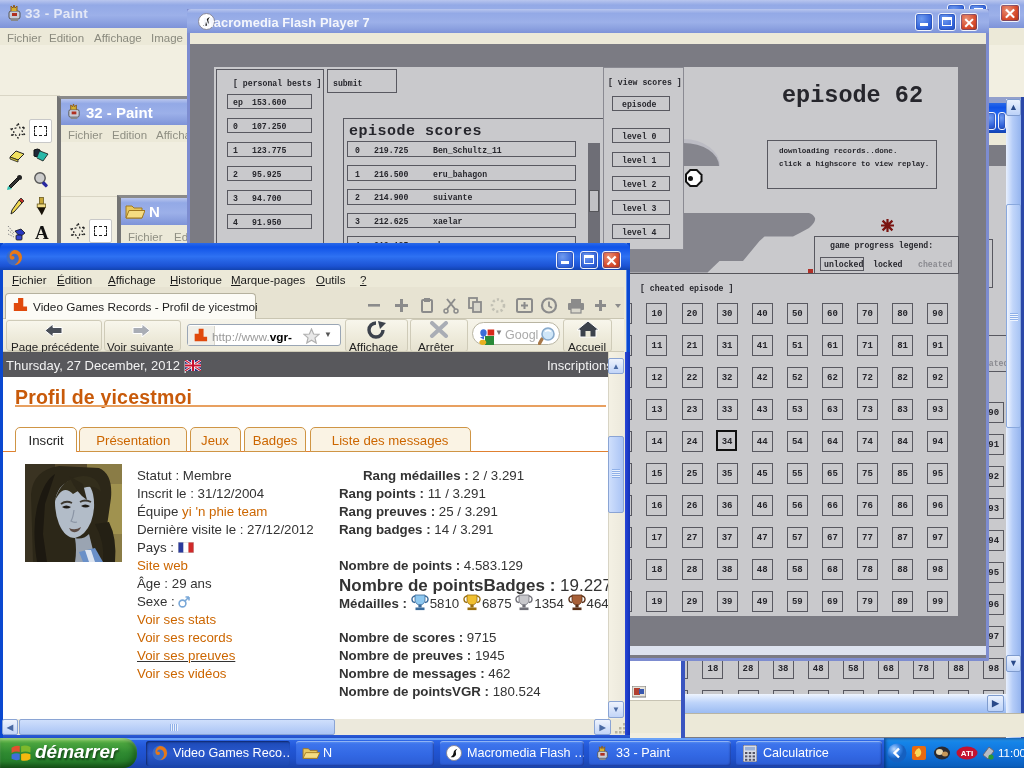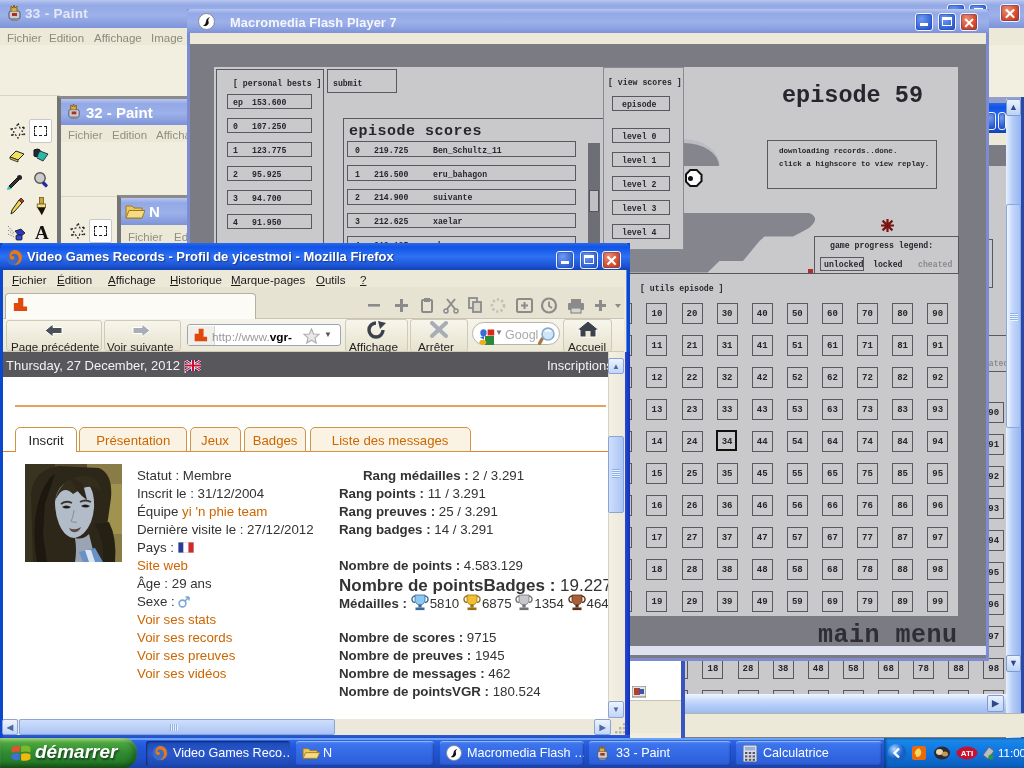--- a/index.html
+++ b/index.html
@@ -338,21 +338,21 @@
 <div class="a" style="left:4px;top:616px;width:339px;height:24px;background:#ece9d8;border-top:1px solid #b8b4a4;"></div>
 <div class="a" style="left:0px;top:6px;width:4px;height:638px;background:#3a55c0;"></div>
 </div>
 <div class="a" style="left:187px;top:9px;width:802px;height:652px;overflow:hidden;">
 <div class="a" style="left:0.0px;top:0.0px;width:802px;height:652px;background:#7b7b83;border:3px solid #7d8cd0;border-top:0;border-radius:0 0 2px 2px;"></div>
 <div class="a tb-inactive" style="left:0.0px;top:0.0px;width:802px;height:24px;border-radius:4px 4px 0 0;"></div>
 <svg class="a" style="left:11px;top:4px" width="17" height="17" viewBox="0 0 17 17">
       <circle cx="8.5" cy="8.5" r="8" fill="#fff" stroke="#889"></circle>
       <path d="M5 13 Q8 11 8 8.5 Q8 6 10 5 L12 4 Q9.5 6.5 10.5 8.5 Q11.5 11 8 13 Z" fill="#111"></path>
     </svg>
-<div class="a px" style="left:43px;top:6.0px;font-size:12.8px;white-space:nowrap;color:#f4f6fc;font-weight:bold;font-family:'Liberation Sans',sans-serif;letter-spacing:.1px;">Macromedia Flash Player 7</div>
+<div class="a px" style="left:16px;top:6.0px;font-size:12.8px;white-space:nowrap;color:#f4f6fc;font-weight:bold;font-family:'Liberation Sans',sans-serif;letter-spacing:.1px;">Macromedia Flash Player 7</div>
 <div class="a xpbtn" style="left:728.0px;top:4.0px;width:18px;height:18px;">
       <div style="position:absolute;left:4px;bottom:4px;width:8px;height:3px;background:#fff"></div>
     </div>
 <div class="a xpbtn" style="left:751.0px;top:4.0px;width:18px;height:18px;">
       <div style="position:absolute;left:3px;top:3px;width:10px;height:9px;border:1px solid #fff;border-top:3px solid #fff"></div>
     </div>
 <div class="a xpbtn xpbtn-red glyph" style="left:773.0px;top:4.0px;width:18px;height:18px;font-size:14px;line-height:18px;">✕</div>
 <div class="a" style="left:3.0px;top:24.0px;width:796px;height:11px;background:#ece9d8;"></div>
 <div class="a" style="left:3.0px;top:35.0px;width:796px;height:602px;background:#7b7b83;"></div>
 <div class="a" style="left:27.0px;top:58.0px;width:744px;height:549px;background:#c9c9cc;"></div>
@@ -429,21 +429,21 @@
 <svg class="a" style="left:694px;top:210px" width="13" height="13" viewBox="0 0 13 13">
       <path d="M6.5 0 L6.5 13 M0 6.5 L13 6.5 M1.6 1.6 L11.4 11.4 M11.4 1.6 L1.6 11.4" stroke="#7a1410" stroke-width="2.2"></path>
     </svg>
 <div class="a" style="left:621px;top:260px;width:5px;height:4px;background:#b03028;"></div>
 <div class="a flashbox" style="left:627.0px;top:227.0px;width:145px;height:37.5px;"></div>
 <div class="a px" style="left:643.0px;top:231.5px;font-size:8.2px;white-space:nowrap;">game progress legend:</div>
 <div class="a flashbox" style="left:633.0px;top:248.0px;width:43.5px;height:13.5px;"></div>
 <div class="a px" style="left:637.0px;top:250.8px;font-size:8.2px;white-space:nowrap;">unlocked</div>
 <div class="a px" style="left:686.0px;top:250.8px;font-size:8.2px;white-space:nowrap;">locked</div>
 <div class="a px" style="left:731.0px;top:250.8px;font-size:8.2px;white-space:nowrap;color:#8a8a90;">cheated</div>
-<div class="a px" style="left:453.0px;top:275.0px;font-size:8.2px;white-space:nowrap;">[ utils episode ]</div>
+<div class="a px" style="left:453.0px;top:275.0px;font-size:8.2px;white-space:nowrap;">[ cheated episode ]</div>
 <div class="a flashbox" style="left:424.3px;top:294.3px;width:21px;height:21px;"></div>
 <div class="a px" style="left:424.3px;top:300.3px;width:21px;text-align:center;font-size:9px;">0</div>
 <div class="a flashbox" style="left:424.3px;top:326.3px;width:21px;height:21px;"></div>
 <div class="a px" style="left:424.3px;top:332.3px;width:21px;text-align:center;font-size:9px;">1</div>
 <div class="a flashbox" style="left:424.3px;top:358.3px;width:21px;height:21px;"></div>
 <div class="a px" style="left:424.3px;top:364.3px;width:21px;text-align:center;font-size:9px;">2</div>
 <div class="a flashbox" style="left:424.3px;top:390.3px;width:21px;height:21px;"></div>
 <div class="a px" style="left:424.3px;top:396.3px;width:21px;text-align:center;font-size:9px;">3</div>
 <div class="a flashbox" style="left:424.3px;top:422.3px;width:21px;height:21px;"></div>
 <div class="a px" style="left:424.3px;top:428.3px;width:21px;text-align:center;font-size:9px;">4</div>
@@ -633,51 +633,50 @@
 <div class="a px" style="left:740.2px;top:492.3px;width:21px;text-align:center;font-size:9px;">96</div>
 <div class="a flashbox" style="left:740.2px;top:518.3px;width:21px;height:21px;"></div>
 <div class="a px" style="left:740.2px;top:524.3px;width:21px;text-align:center;font-size:9px;">97</div>
 <div class="a flashbox" style="left:740.2px;top:550.3px;width:21px;height:21px;"></div>
 <div class="a px" style="left:740.2px;top:556.3px;width:21px;text-align:center;font-size:9px;">98</div>
 <div class="a flashbox" style="left:740.2px;top:582.3px;width:21px;height:21px;"></div>
 <div class="a px" style="left:740.2px;top:588.3px;width:21px;text-align:center;font-size:9px;">99</div>
 <div class="a flashbox" style="left:580.0px;top:131.0px;width:170px;height:49px;"></div>
 <div class="a px" style="left:592.0px;top:137.5px;font-size:7.6px;white-space:nowrap;">downloading records..done.</div>
 <div class="a px" style="left:592.0px;top:150.5px;font-size:7.6px;white-space:nowrap;">click a highscore to view replay.</div>
-<div class="a px" style="left:595.0px;top:73.0px;font-size:23.5px;white-space:nowrap;letter-spacing:0;">episode 59</div>
-<div class="a px" style="left:631.0px;top:612.0px;font-size:25px;white-space:nowrap;letter-spacing:.5px;color:#2e2e34;">main menu</div>
+<div class="a px" style="left:595.0px;top:73.0px;font-size:23.5px;white-space:nowrap;letter-spacing:0;">episode 62</div>
 </div>
 <div class="a" style="left:0px;top:243px;width:630px;height:498px;">
 <div class="a" style="left:0px;top:0px;width:630px;height:498px;background:#ece9d8;border:3px solid #0a48d0;border-top:0;border-radius:0 0 3px 3px;box-shadow:inset 0 0 0 1px #5a8ae8;"></div>
 <div class="a tb-active" style="left:0px;top:0px;width:630px;height:27px;border-radius:6px 6px 0 0;"></div>
 <svg class="a" style="left:6px;top:6px" width="17" height="17" viewBox="0 0 17 17">
       <circle cx="8.5" cy="8.5" r="8" fill="#3a6bc8"></circle>
       <path d="M8.5 1 A7.5 7.5 0 0 1 16 8.5 A7.5 7.5 0 0 1 8.5 16 C12 14 13.5 11 12.5 8 C11.8 5.8 10 4.5 8 4.8 C6.5 5 5.5 6 5.5 7.5 C6.5 6.8 7.8 7 8.3 8 C9 9.3 8 10.5 6.8 10.7 C5 11 3.5 9.5 3.6 7.2 C3.7 4 6 1.4 8.5 1 Z" fill="#e87817"></path>
     </svg>
-<div class="a" style="left:27px;top:6px;font-size:13px;white-space:nowrap;color:#fff;font-weight:bold;text-shadow:1px 1px 1px #1a3a8a;">Video Games Records - Profil de yicestmoi - Mozilla Firefox</div>
 <div class="a xpbtn" style="left:556px;top:8px;width:18px;height:18px;">
       <div style="position:absolute;left:4px;bottom:4px;width:8px;height:3px;background:#fff"></div>
     </div>
 <div class="a xpbtn" style="left:580px;top:8px;width:18px;height:18px;">
       <div style="position:absolute;left:3px;top:3px;width:10px;height:9px;border:1px solid #fff;border-top:3px solid #fff"></div>
     </div>
 <div class="a xpbtn xpbtn-red glyph" style="left:602px;top:8px;width:19px;height:18px;font-size:15px;line-height:18px;">✕</div>
 <div class="a menu-beige" style="left:3px;top:27px;width:621px;height:17px;"></div>
 <div class="a" style="left:12px;top:31px;font-size:11.5px;white-space:nowrap;color:#1a1a1a;"><span style="text-decoration:underline">F</span>ichier</div>
 <div class="a" style="left:57px;top:31px;font-size:11.5px;white-space:nowrap;color:#1a1a1a;"><span style="text-decoration:underline">É</span>dition</div>
 <div class="a" style="left:108px;top:31px;font-size:11.5px;white-space:nowrap;color:#1a1a1a;"><span style="text-decoration:underline">A</span>ffichage</div>
 <div class="a" style="left:170px;top:31px;font-size:11.5px;white-space:nowrap;color:#1a1a1a;"><span style="text-decoration:underline">H</span>istorique</div>
 <div class="a" style="left:231px;top:31px;font-size:11.5px;white-space:nowrap;color:#1a1a1a;"><span style="text-decoration:underline">M</span>arque-pages</div>
 <div class="a" style="left:316px;top:31px;font-size:11.5px;white-space:nowrap;color:#1a1a1a;"><span style="text-decoration:underline">O</span>utils</div>
 <div class="a" style="left:360px;top:31px;font-size:11.5px;white-space:nowrap;color:#1a1a1a;"><span style="text-decoration:underline">?</span></div>
 <div class="a" style="left:3px;top:44px;width:621px;height:32px;background:#e7e3d2;border-bottom:1px solid #c9c5b2;"></div>
 <div class="a" style="left:5px;top:50px;width:251px;height:26px;background:#fcfbf6;border:1px solid #b5b19e;border-bottom:0;border-radius:4px 4px 0 0;"></div>
 <svg class="a" style="left:11px;top:53px" width="17" height="17" viewBox="0 0 18 17">
       <path d="M3 15.5 L3 7 L7.5 7 L7.5 1.5 L13 1.5 L13 10.5 L17 10.5 L17 15.5 Z" fill="#e0490c"></path>
     </svg>
+<div class="a" style="left:33px;top:57px;font-size:11.8px;white-space:nowrap;color:#222;">Video Games Records - Profil de yicestmoi</div>
 <svg class="a" style="left:365px;top:52px" width="258" height="20" viewBox="0 0 258 20">
       <rect x="3" y="9" width="12" height="2.6" fill="#8b8b8b"></rect>
       <path d="M35 4 L38 4 L38 9 L43 9 L43 12 L38 12 L38 17 L35 17 L35 12 L30 12 L30 9 L35 9 Z" fill="#8b8b8b"></path>
       <rect x="57" y="5" width="10" height="12" rx="1" fill="none" stroke="#8b8b8b" stroke-width="2"></rect>
       <rect x="59" y="3" width="6" height="4" fill="#8b8b8b"></rect>
       <path d="M82 4 L90 14 M90 4 L82 14" stroke="#8b8b8b" stroke-width="2"></path>
       <circle cx="81" cy="16" r="2" fill="none" stroke="#8b8b8b" stroke-width="1.5"></circle>
       <circle cx="91" cy="16" r="2" fill="none" stroke="#8b8b8b" stroke-width="1.5"></circle>
       <rect x="104" y="3" width="8" height="10" fill="none" stroke="#8b8b8b" stroke-width="1.8"></rect>
       <rect x="108" y="7" width="8" height="10" fill="#d9d7cc" stroke="#8b8b8b" stroke-width="1.8"></rect>
@@ -750,20 +749,21 @@
       <div style="position:absolute;left:3px;top:6px;font-size:13px;color:#f2f2f2;white-space:nowrap">Thursday, 27 December, 2012 |</div>
       <div style="position:absolute;left:544px;top:6px;font-size:13px;color:#f2f2f2;white-space:nowrap">Inscriptions</div>
     </div>
 <svg class="a" style="left:185px;top:117px" width="16" height="11" viewBox="0 0 16 11">
       <rect width="16" height="11" fill="#28307c"></rect>
       <path d="M0 0 L16 11 M16 0 L0 11" stroke="#fff" stroke-width="2.6"></path>
       <path d="M0 0 L16 11 M16 0 L0 11" stroke="#c8102e" stroke-width="1.1"></path>
       <path d="M8 0 L8 11 M0 5.5 L16 5.5" stroke="#fff" stroke-width="3.6"></path>
       <path d="M8 0 L8 11 M0 5.5 L16 5.5" stroke="#c8102e" stroke-width="2"></path>
     </svg>
+<div class="a" style="left:15px;top:143px;font-size:19.5px;white-space:nowrap;color:#c85a0a;font-weight:bold;letter-spacing:.2px;">Profil de yicestmoi</div>
 <div class="a" style="left:15px;top:162px;width:591px;height:1.6px;background:#e8a060;"></div>
 <div class="a" style="left:3px;top:207.60000000000002px;width:605px;height:1.5px;background:#e08030;"></div>
 <div class="a" style="left:15.4px;top:183.5px;width:61.5px;height:25.5px;background:#fff;border:1px solid #cf9545;border-radius:5px 5px 0 0;z-index:2;"></div>
 <div class="a" style="left:16.4px;top:207px;width:59.5px;height:3px;background:#fff;z-index:4;"></div>
 <div class="a" style="left:15.4px;top:190px;font-size:13.2px;white-space:nowrap;z-index:5;">
       <div style="width:61.5px;text-align:center;color:#222">Inscrit</div>
     </div>
 <div class="a" style="left:79.4px;top:183.5px;width:107.7px;height:25.5px;background:#faf3e4;border:1px solid #cf9545;border-radius:5px 5px 0 0;z-index:2;"></div>
 <div class="a" style="left:79.4px;top:190px;font-size:13.2px;white-space:nowrap;z-index:5;">
       <div style="width:107.7px;text-align:center;color:#cc6600">Présentation</div>
@@ -812,21 +812,21 @@
         <rect x="10.5" y=".5" width="5" height="10" fill="#d02a2a"></rect>
       </svg></div>
 <div class="a" style="left:137px;top:315px;font-size:13.3px;white-space:nowrap;color:#333;"><span class="link">Site web</span></div>
 <div class="a" style="left:137px;top:333px;font-size:13.3px;white-space:nowrap;color:#333;">Âge : 29 ans</div>
 <div class="a" style="left:137px;top:351px;font-size:13.3px;white-space:nowrap;color:#333;">Sexe : <svg style="vertical-align:-2px" width="12" height="12" viewBox="0 0 12 12">
         <circle cx="4.5" cy="7.5" r="3.4" fill="none" stroke="#7aa8d8" stroke-width="1.6"></circle>
         <path d="M7 5 L11 1 M11 1 L7.5 1 M11 1 L11 4.5" stroke="#7aa8d8" stroke-width="1.6" fill="none"></path>
       </svg></div>
 <div class="a" style="left:137px;top:369px;font-size:13.3px;white-space:nowrap;color:#333;"><span class="link">Voir ses stats</span></div>
 <div class="a" style="left:137px;top:387px;font-size:13.3px;white-space:nowrap;color:#333;"><span class="link">Voir ses records</span></div>
-<div class="a" style="left:137px;top:405px;font-size:13.3px;white-space:nowrap;color:#333;"><span class="link">Voir ses preuves</span></div>
+<div class="a" style="left:137px;top:405px;font-size:13.3px;white-space:nowrap;color:#333;text-decoration:underline;"><span class="link">Voir ses preuves</span></div>
 <div class="a" style="left:137px;top:423px;font-size:13.3px;white-space:nowrap;color:#333;"><span class="link">Voir ses vidéos</span></div>
 <div class="a" style="left:339px;top:225px;font-size:13.3px;white-space:nowrap;color:#333;padding-left:24px;"><b>Rang médailles :</b> 2 / 3.291</div>
 <div class="a" style="left:339px;top:243px;font-size:13.3px;white-space:nowrap;color:#333;"><b>Rang points :</b> 11 / 3.291</div>
 <div class="a" style="left:339px;top:261px;font-size:13.3px;white-space:nowrap;color:#333;"><b>Rang preuves :</b> 25 / 3.291</div>
 <div class="a" style="left:339px;top:279px;font-size:13.3px;white-space:nowrap;color:#333;"><b>Rang badges :</b> 14 / 3.291</div>
 <div class="a" style="left:339px;top:315px;font-size:13.3px;white-space:nowrap;color:#333;"><b>Nombre de points :</b> 4.583.129</div>
 <div class="a" style="left:339px;top:333px;font-size:17px;white-space:nowrap;color:#333;"><b>Nombre de pointsBadges :</b> 19.227</div>
 <div class="a" style="left:339px;top:351px;font-size:13.3px;white-space:nowrap;color:#333;"><b>Médailles : </b><svg style="vertical-align:-3px;margin-right:1px" width="18" height="17" viewBox="0 0 18 17">
         <path d="M4 1 L14 1 L14 6 A5 5 0 0 1 4 6 Z" fill="#8ec8f0" stroke="#3a6a9a" stroke-width=".8"></path>
         <path d="M4 2 A3.2 3.2 0 0 0 1 5.5 A3.2 3.2 0 0 0 4 8.5 M14 2 A3.2 3.2 0 0 1 17 5.5 A3.2 3.2 0 0 1 14 8.5" fill="none" stroke="#3a6a9a" stroke-width="1.4"></path>

